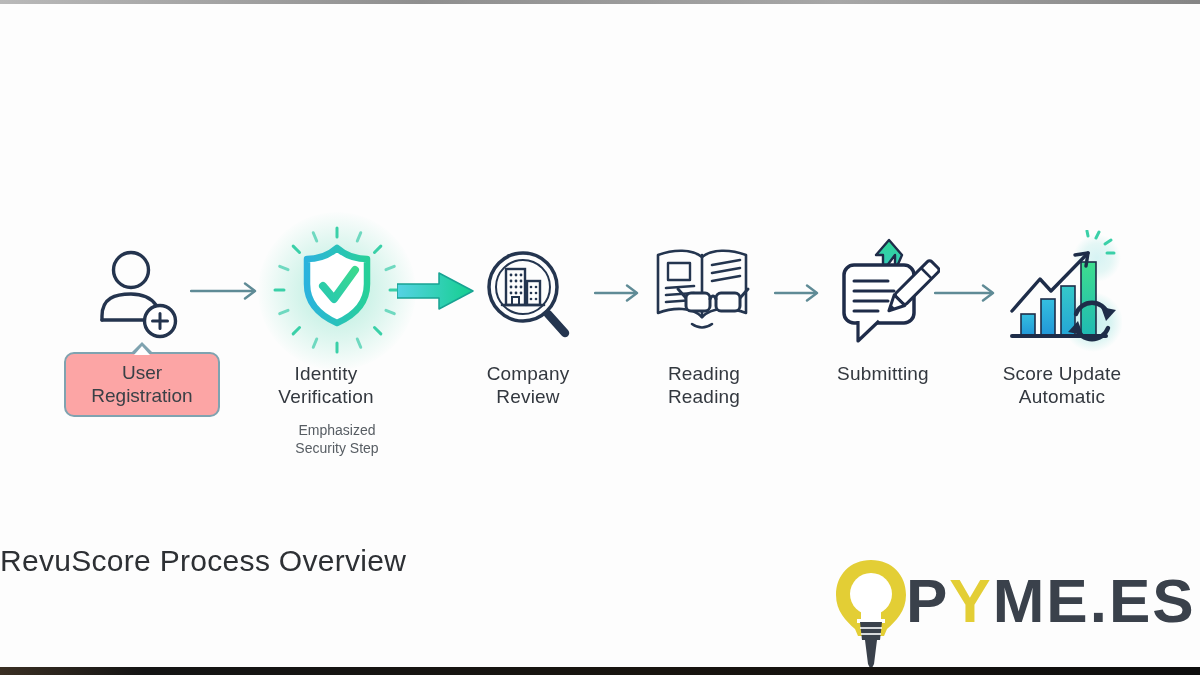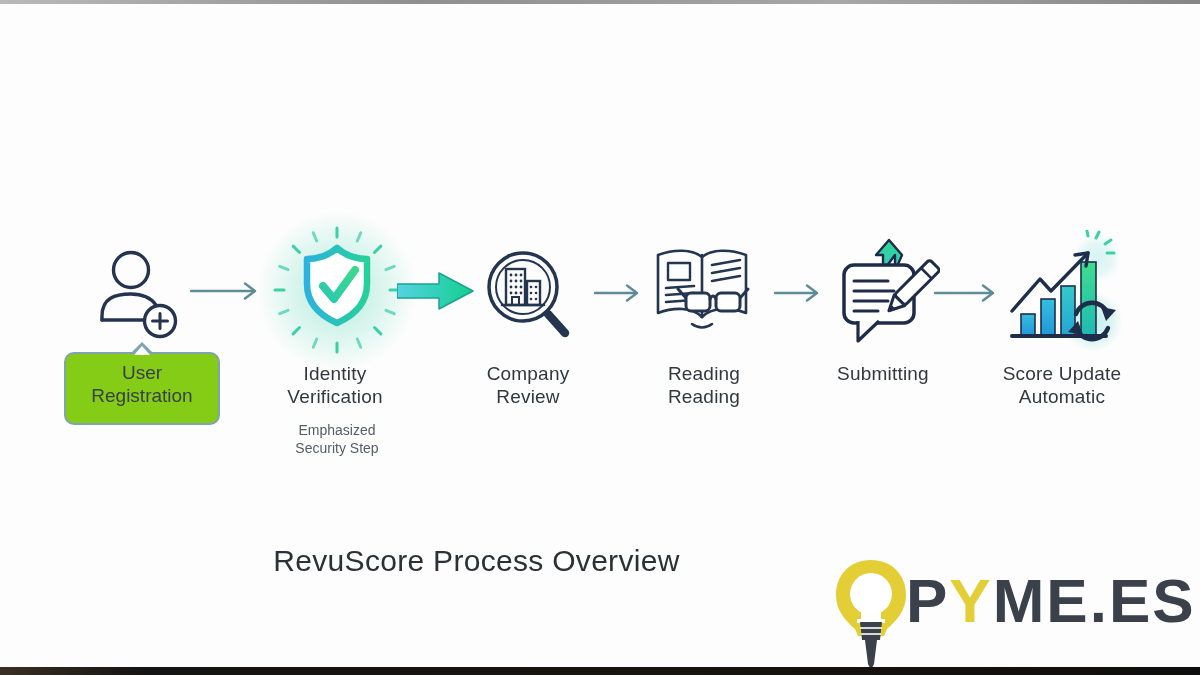--- a/index.html
+++ b/index.html
@@ -11,32 +11,32 @@
   .topbar{position:absolute;left:0;top:0;width:1200px;height:4px;
     background:linear-gradient(90deg,#b9b9b9,#8f8f8f 35%,#a7a7a7 70%,#858585);}
   .bottombar{position:absolute;left:0;bottom:0;width:1200px;height:8px;
     background:linear-gradient(90deg,#3a2f23,#141414 12%,#18140f 55%,#0e0e0e);}
   .abs{position:absolute;}
   .step-label{position:absolute;width:180px;text-align:center;
     font-size:19px;font-weight:500;line-height:1.22;color:#33383f;letter-spacing:.2px;}
   .step-note{position:absolute;width:180px;text-align:center;
     font-size:14px;font-weight:400;line-height:1.3;color:#575d63;}
   .callout{position:absolute;left:64px;top:352px;width:148px;
-    border:2px solid #7fa3b0;border-radius:10px;background:#84cc16;
-    padding:7px 2px 16px 2px;text-align:center;
+    border:2px solid #7fa3b0;border-radius:10px;background:#fca5a5;
+    padding:7px 2px 8px 2px;text-align:center;
     font-size:19px;font-weight:500;line-height:1.22;color:#3a4046;}
   .callout::before{content:"";position:absolute;top:-12px;left:50%;margin-left:-11px;
     border-left:11px solid transparent;border-right:11px solid transparent;
     border-bottom:11px solid #7fa3b0;}
   .callout::after{content:"";position:absolute;top:-8px;left:50%;margin-left:-8px;
     border-left:8px solid transparent;border-right:8px solid transparent;
     border-bottom:9px solid #ffffff;}
   .glow{position:absolute;border-radius:50%;
     background:radial-gradient(circle,rgba(154,231,209,.75) 0%,rgba(154,231,209,.30) 45%,rgba(154,231,209,0) 72%);}
-  .title{position:absolute;left:0;top:544px;width:953px;text-align:center;
+  .title{position:absolute;left:0;top:544px;width:953px;
     font-size:30px;font-weight:500;letter-spacing:.3px;color:#2d3034;}
   .logo-text{position:absolute;left:906px;top:570px;height:62px;line-height:62px;
     font-size:62px;font-weight:bold;letter-spacing:2px;white-space:nowrap;}
   .lg-dark{color:#3a414b;} .lg-yellow{color:#e3ce35;}
   svg{display:block;}
 </style>
 </head>
 <body>
 
 <div id="canvas">
@@ -95,21 +95,21 @@
         <line x1="75" y1="12" x2="75" y2="21" stroke="#6fd9c0" transform="rotate(247.5 75 74)"></line>
         <line x1="75" y1="12" x2="75" y2="21" stroke="#3ad0a8" transform="rotate(270 75 74)"></line>
         <line x1="75" y1="12" x2="75" y2="21" stroke="#6fd9c0" transform="rotate(292.5 75 74)"></line>
         <line x1="75" y1="12" x2="75" y2="21" stroke="#3ad0a8" transform="rotate(315 75 74)"></line>
         <line x1="75" y1="12" x2="75" y2="21" stroke="#6fd9c0" transform="rotate(337.5 75 74)"></line>
       </g>
       <path d="M75,32 C84,40 96,43 105,43 L105,68 C105,87 93,99 75,107 C57,99 45,87 45,68 L45,43 C54,43 66,40 75,32 Z" fill="#ffffff" stroke="url(#gradShield)" stroke-width="6.5" stroke-linejoin="round"></path>
       <path d="M61,70 L72,83 L93,54" fill="none" stroke="url(#gradCheck)" stroke-width="8" stroke-linecap="round" stroke-linejoin="round"></path>
     </svg>
   </div>
-  <div class="step-label" style="left:245px;top:362px;text-align:center;">
+  <div class="step-label" style="left:236px;top:362px;text-align:center;">
     <div>Identity</div>
     <div>Verification</div>
   </div>
   <div class="step-note" style="left:247px;top:421px;">
     <div>Emphasized</div>
     <div>Security Step</div>
   </div>
 
   <div class="abs" style="left:397px;top:269px;">
     <svg width="78" height="44" viewBox="0 0 78 44">

